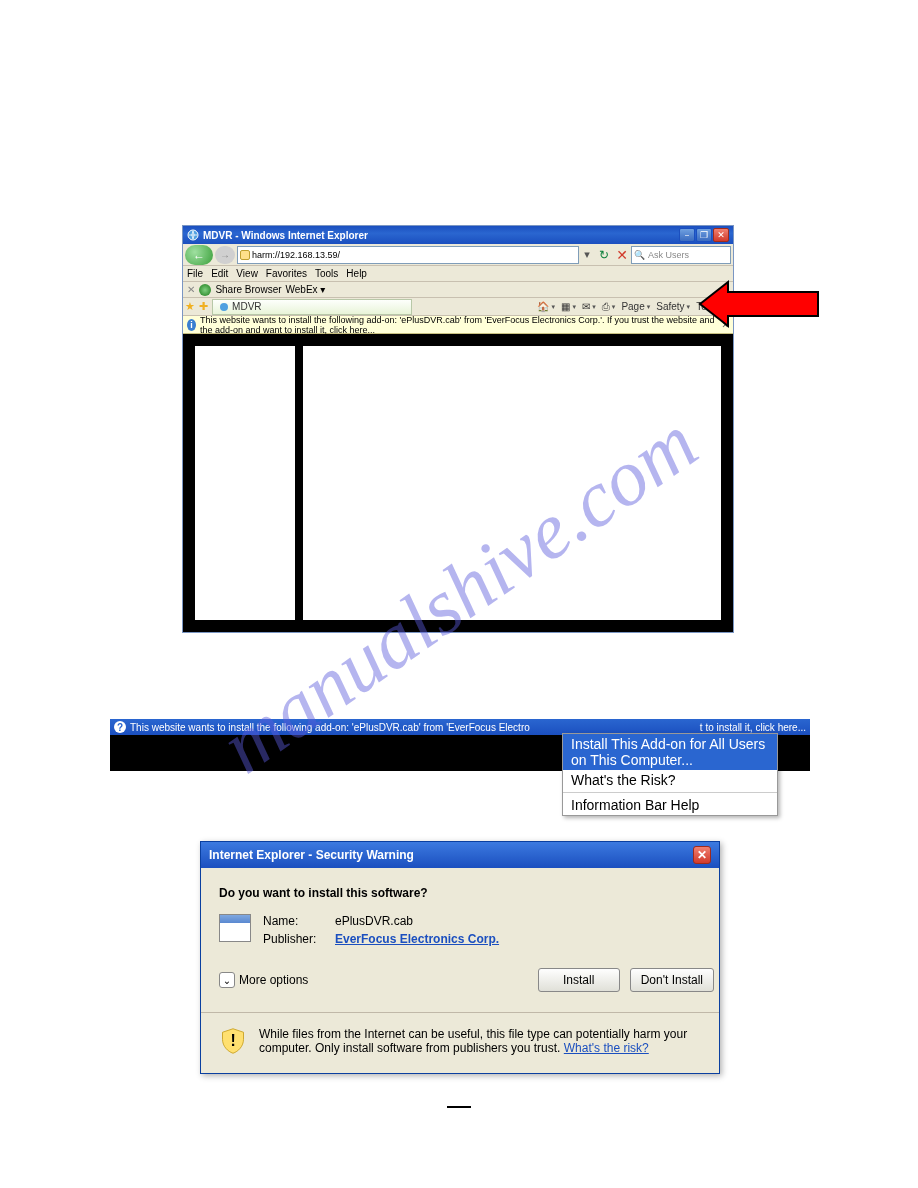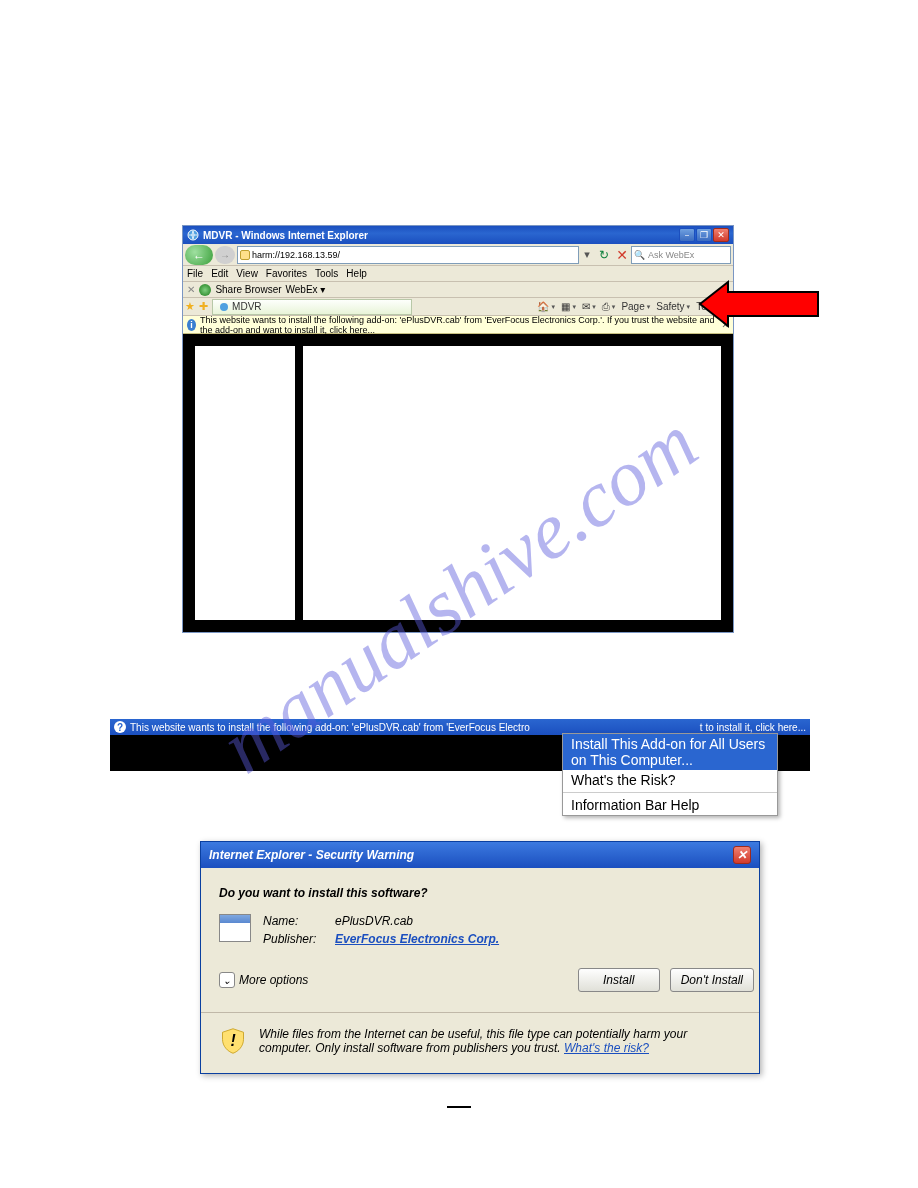--- a/index.html
+++ b/index.html
@@ -160,24 +160,23 @@
     position:absolute;left:452px;top:14px;width:216px;background:#fff;
     border:1px solid #999;font-size:14px;color:#000;
     box-shadow:2px 2px 4px rgba(0,0,0,0.3);
   }
   .context-menu .ctx-item{padding:2px 8px;}
   .context-menu .ctx-item.selected{background:#2a66d0;color:#fff;}
   .context-menu .ctx-sep{height:1px;background:#ccc;margin:2px 0;}
 
   
   .sec-dialog{
-    position:absolute;left:200px;top:841px;width:560px;
+    position:absolute;left:200px;top:841px;width:520px;
     border:1px solid #0a3fa0;background:#ece9d8;font-size:12px;
     box-shadow:2px 2px 6px rgba(0,0,0,0.3);
-    font-style:italic;
   }
   .sec-title{
     height:26px;background:linear-gradient(#3c7ae0,#1b4fbf);
     color:#fff;display:flex;align-items:center;padding:0 8px;font-weight:bold;
   }
   .sec-title .close{
     margin-left:auto;width:18px;height:18px;background:linear-gradient(#f08070,#d13a2b);
     border:1px solid #a02a1b;border-radius:3px;color:#fff;
     display:flex;align-items:center;justify-content:center;font-size:12px;font-weight:bold;
   }
@@ -242,21 +241,21 @@
     <div class="fwd-btn">→</div>
     <div class="url-field">
       <span class="tiny-icon"></span>
       <span>harm://192.168.13.59/</span>
     </div>
     <div class="small-dd">▾</div>
     <div class="go-btn">↻</div>
     <div class="stop-btn">✕</div>
     <div class="search-field">
       <span class="search-mag">🔍</span>
-      <span>Ask WebEx</span>
+      <span>Ask Users</span>
     </div>
   </div>
 
   <div class="menu-row">
     <span>File</span>
     <span>Edit</span>
     <span>View</span>
     <span>Favorites</span>
     <span>Tools</span>
     <span>Help</span>

